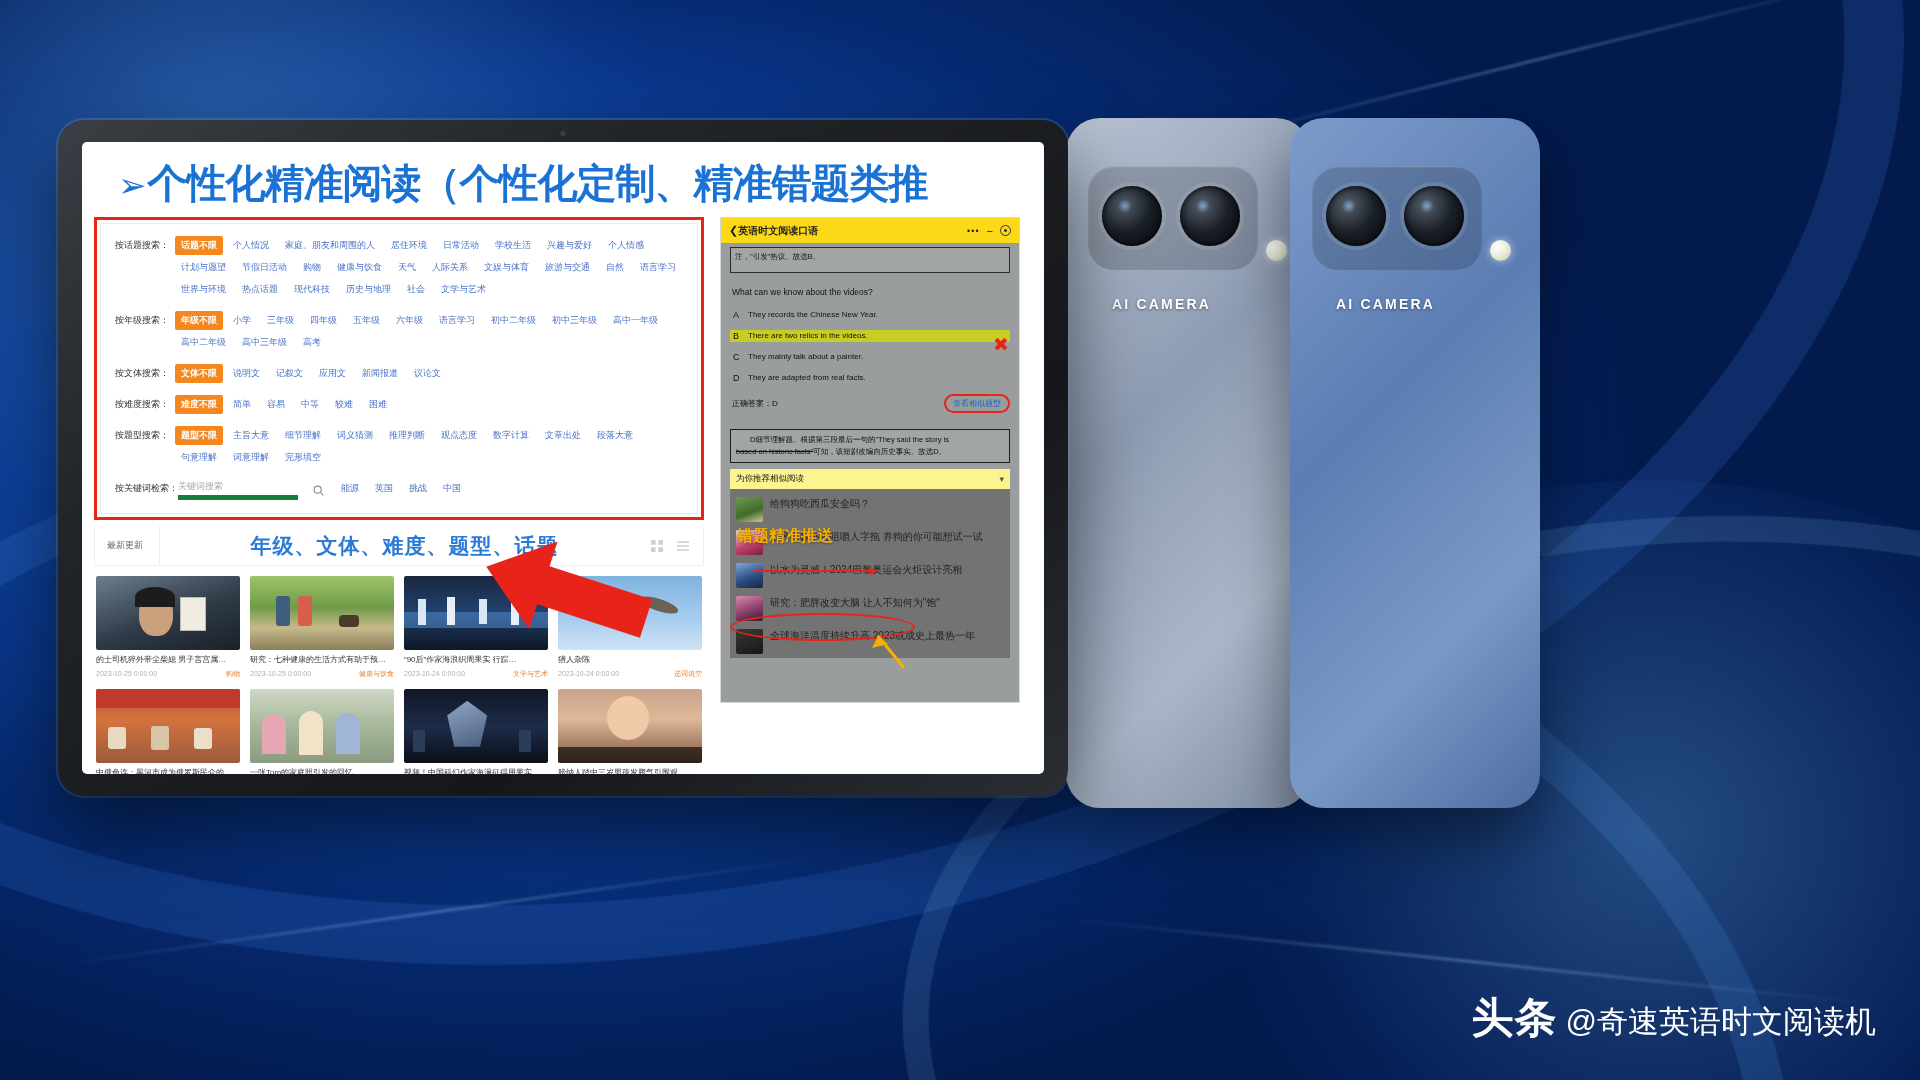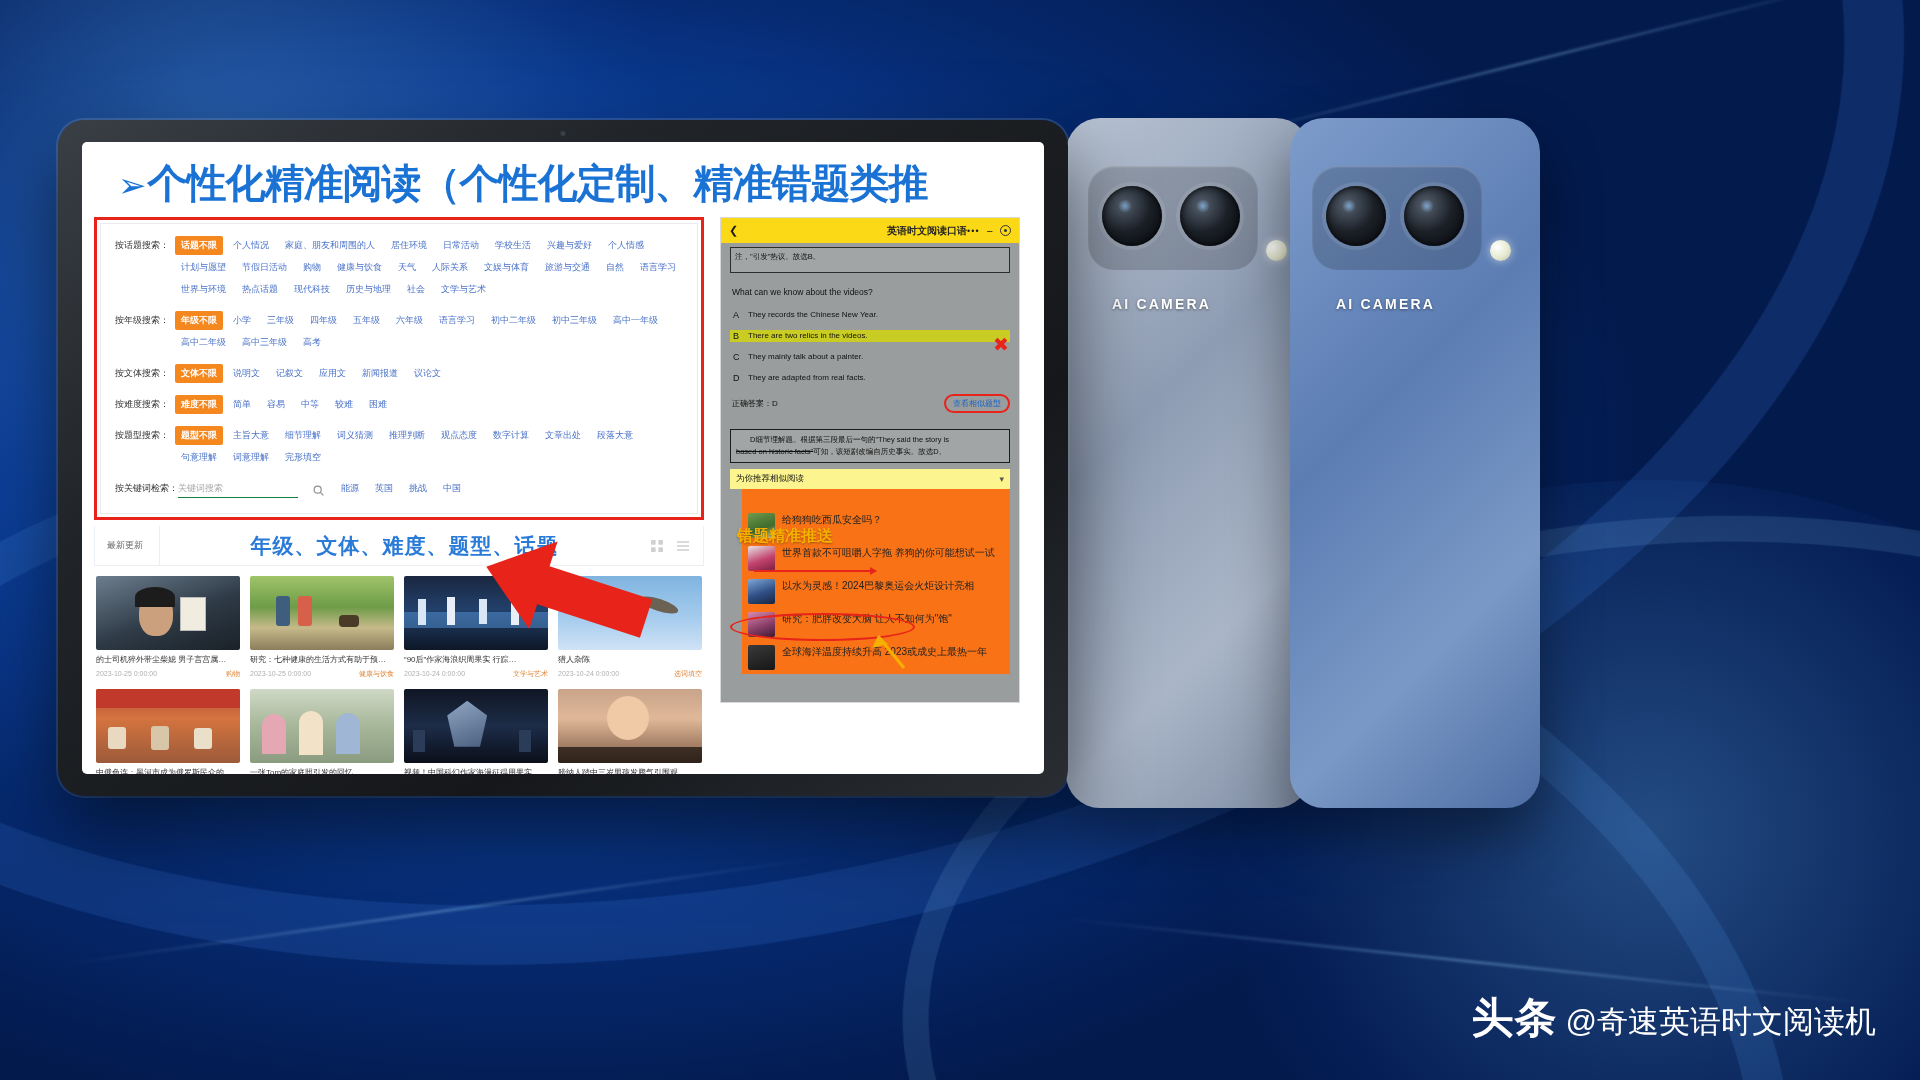--- a/index.html
+++ b/index.html
@@ -160,21 +160,21 @@
     font-size: 9px;
   }
   .tag.active {
     background: #f5871f;
     color: #ffffff;
     border-radius: 2px;
     font-weight: 600;
   }
   .kw-box {
     display: flex; align-items: center;
-    border-bottom: 1px solid #15803d;
+    border-bottom: 5px solid #15803d;
     width: 120px; margin-right: 14px; padding-bottom: 2px;
   }
   .kw-input { font-size: 9px; color: #aaa; flex: 1; }
   .kw-icon { width: 13px; height: 13px; opacity: 0.65; }
 
   
   #red-arrow {
     position: absolute;
     left: 392px; top: 386px;
     width: 180px; height: 130px;
@@ -238,21 +238,21 @@
     overflow: hidden;
   }
   #app-header {
     background: #fbd916;
     height: 25px;
     display: flex; align-items: center;
     padding: 0 8px;
     flex: 0 0 25px;
   }
   #app-title {
-    flex: 1; text-align: right;
+    flex: 1; text-align: left;
     font-size: 10px; color: #222; font-weight: 600;
   }
   .hdr-ico { font-size: 11px; color: #1d1d1d; }
   #hdr-right { display: flex; align-items: center; gap: 7px; }
   .dot-more { letter-spacing: 1px; font-size: 9px; }
   .circ {
     width: 11px; height: 11px; border-radius: 50%;
     border: 1.2px solid #333; display: inline-block;
     position: relative;
   }
@@ -311,21 +311,21 @@
   #explain-box .indent { text-indent: 14px; display: block; }
   .strike { text-decoration: line-through; }
   #rec-bar {
     background: #fbf48f;
     font-size: 8.5px; color: #111;
     padding: 4px 6px;
     display: flex; align-items: center;
     position: relative;
   }
   #rec-bar .chev { margin-left: auto; color: #555; font-size: 9px; }
-  #rec-list { background: #f97316; padding: 20px 6px 0 6px; margin-left: 12px; }
+  #rec-list { background: #737373; padding: 4px 6px 0 6px; }
   .rec-item {
     display: flex; align-items: flex-start;
     padding: 4px 0;
     gap: 7px;
   }
   .rec-thumb {
     width: 27px; height: 25px; flex: 0 0 27px;
     border-radius: 2px; overflow: hidden;
   }
   .rec-text { font-size: 10px; color: #222; line-height: 1.32; }

